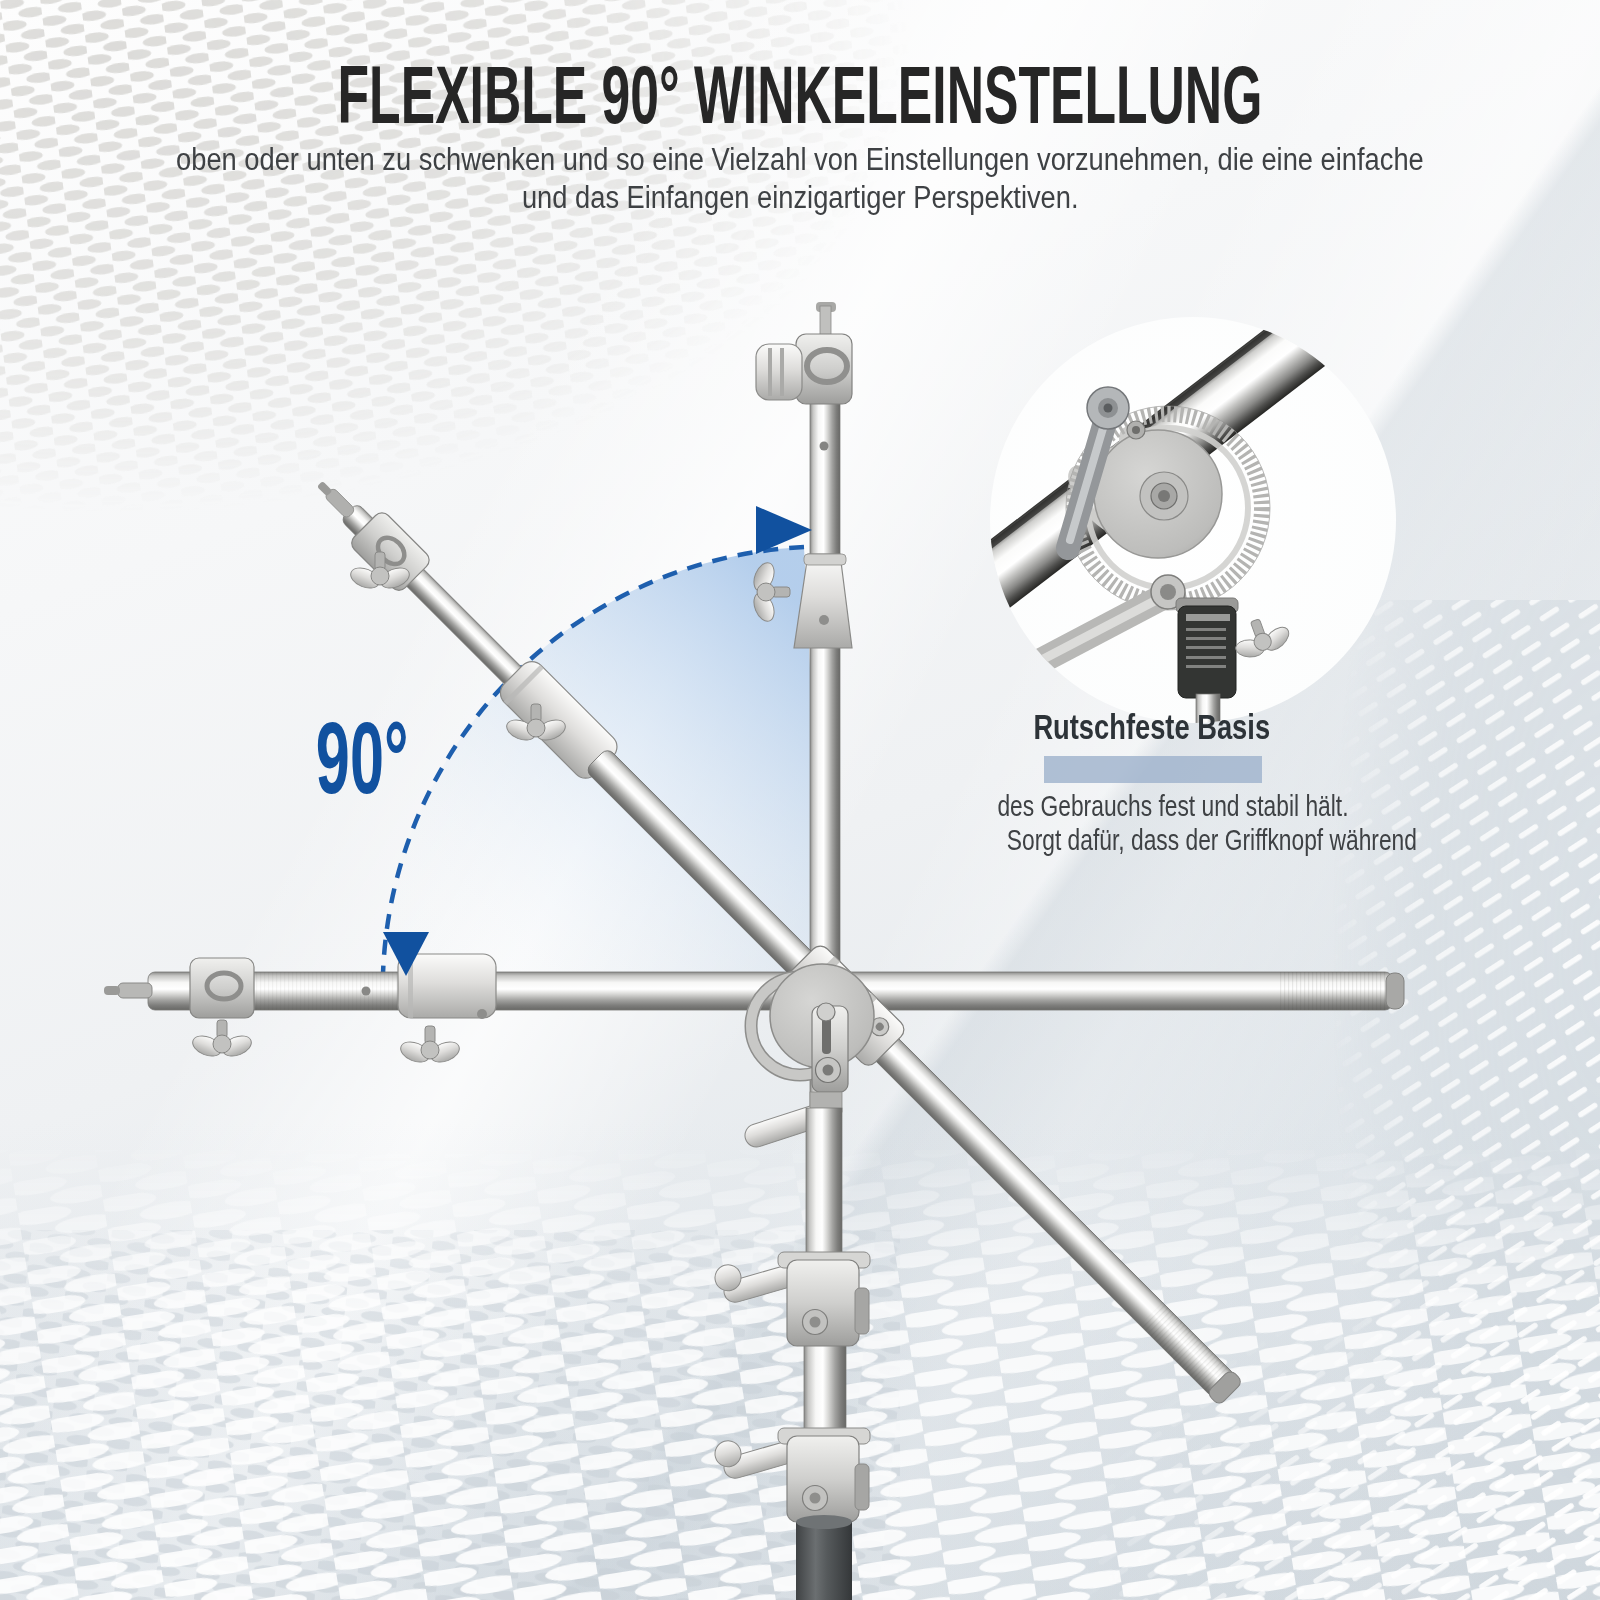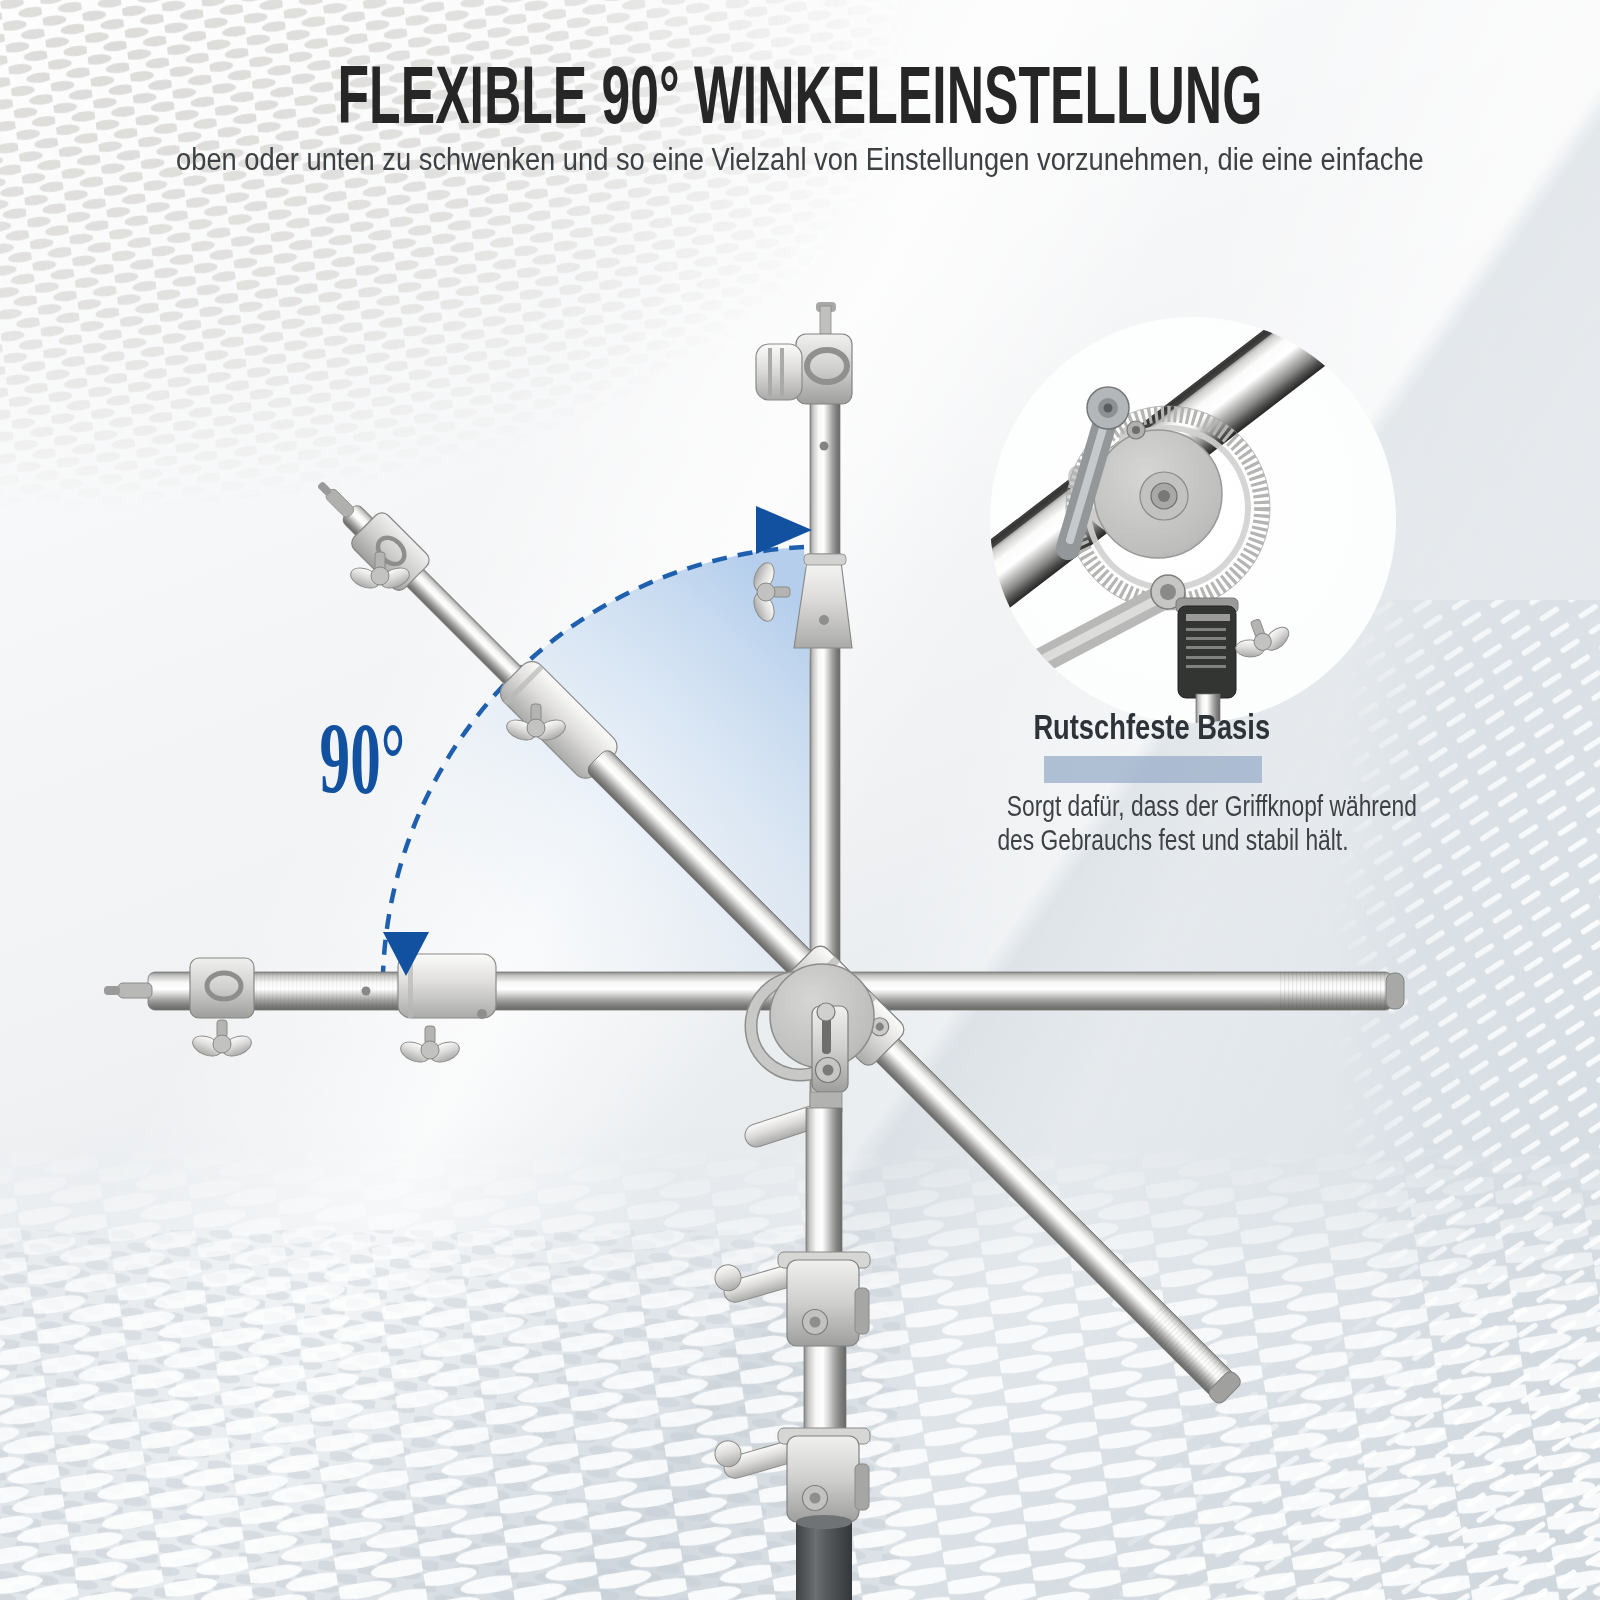--- a/index.html
+++ b/index.html
@@ -13,21 +13,21 @@
   .sweep-b{background:linear-gradient(115deg,rgba(255,255,255,0) 56%,rgba(255,255,255,.55) 68%,rgba(255,255,255,0) 79%);}
   .fold-tr{background:linear-gradient(125deg,rgba(0,0,0,0) 61%,rgba(183,195,205,.32) 62%,rgba(222,229,235,.18) 80%,rgba(0,0,0,0) 95%);}
   .tint-b{background:linear-gradient(180deg,rgba(0,0,0,0) 70%,rgba(198,208,216,.35) 100%);}
   svg.scene{position:absolute;inset:0;z-index:2;}
   .txt{position:absolute;z-index:5;text-align:center;}
   .cond{display:inline-block;white-space:nowrap;}
   .title-wrap{left:0;right:0;top:48px;}
   .title-wrap .cond{font-size:82px;font-weight:bold;letter-spacing:0px;color:var(--title-text,#262626);transform:scaleX(.63);}
   .intro{left:0;right:0;top:141px;font-size:31px;line-height:38px;color:var(--body-text,#3E4144);}
   .intro .cond{transform:scaleX(.88);}
-  .angle-wrap{left:252px;top:700px;width:220px;font-family:Liberation Serif, serif;}
+  .angle-wrap{left:252px;top:700px;width:220px;}
   .angle-wrap .cond{font-size:102px;font-weight:bold;color:var(--accent-blue,#11519F);transform:scaleX(.60);}
   .caption-bar{position:absolute;left:1044px;top:756px;width:218px;height:27px;background:var(--caption-highlight,#9DB1CC);opacity:.8;z-index:4;}
   .caption-wrap{left:952px;top:707px;width:400px;}
   .caption-wrap .cond{font-size:35px;font-weight:bold;color:#2d3338;transform:scaleX(.78);}
   .inset-desc{left:942px;top:789px;width:420px;font-size:30px;line-height:34px;color:var(--body-text,#3E4144);}
   .inset-desc .cond{transform:scaleX(.76);}
 </style>
 </head>
 <body>
 
@@ -328,24 +328,25 @@
       <rect x="1196" y="694" width="24" height="42" fill="url(#chromeH)" stroke="#727270" stroke-width=".7"></rect>
     </g>
   </g>
 </svg>
 
 <div class="txt title-wrap">
   <span class="cond">FLEXIBLE 90° WINKELEINSTELLUNG</span>
 </div>
 <div class="txt intro">
   <div><span class="cond">oben oder unten zu schwenken und so eine Vielzahl von Einstellungen vorzunehmen, die eine einfache</span></div>
+  <div><span class="cond">und das Einfangen einzigartiger Perspektiven.</span></div>
 </div>
 <div class="txt angle-wrap">
   <span class="cond">90°</span>
 </div>
 <div class="caption-bar"></div>
 <div class="txt caption-wrap">
   <span class="cond">Rutschfeste Basis</span>
 </div>
 <div class="txt inset-desc">
+  <div><span class="cond">des Gebrauchs fest und stabil hält.</span></div>
   <div><span class="cond">Sorgt dafür, dass der Griffknopf während</span></div>
-  <div><span class="cond">des Gebrauchs fest und stabil hält.</span></div>
 </div>
 
 </body></html>

